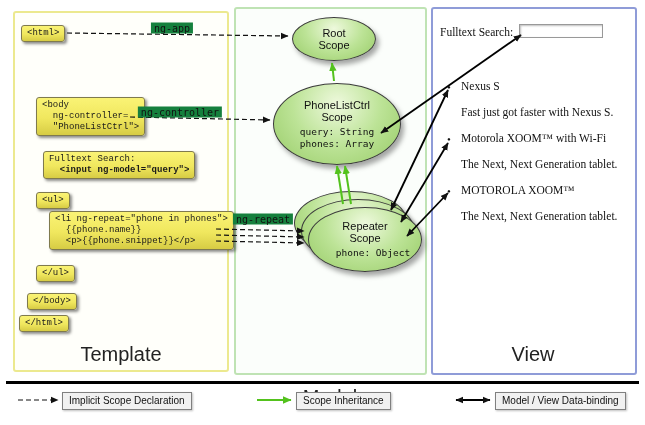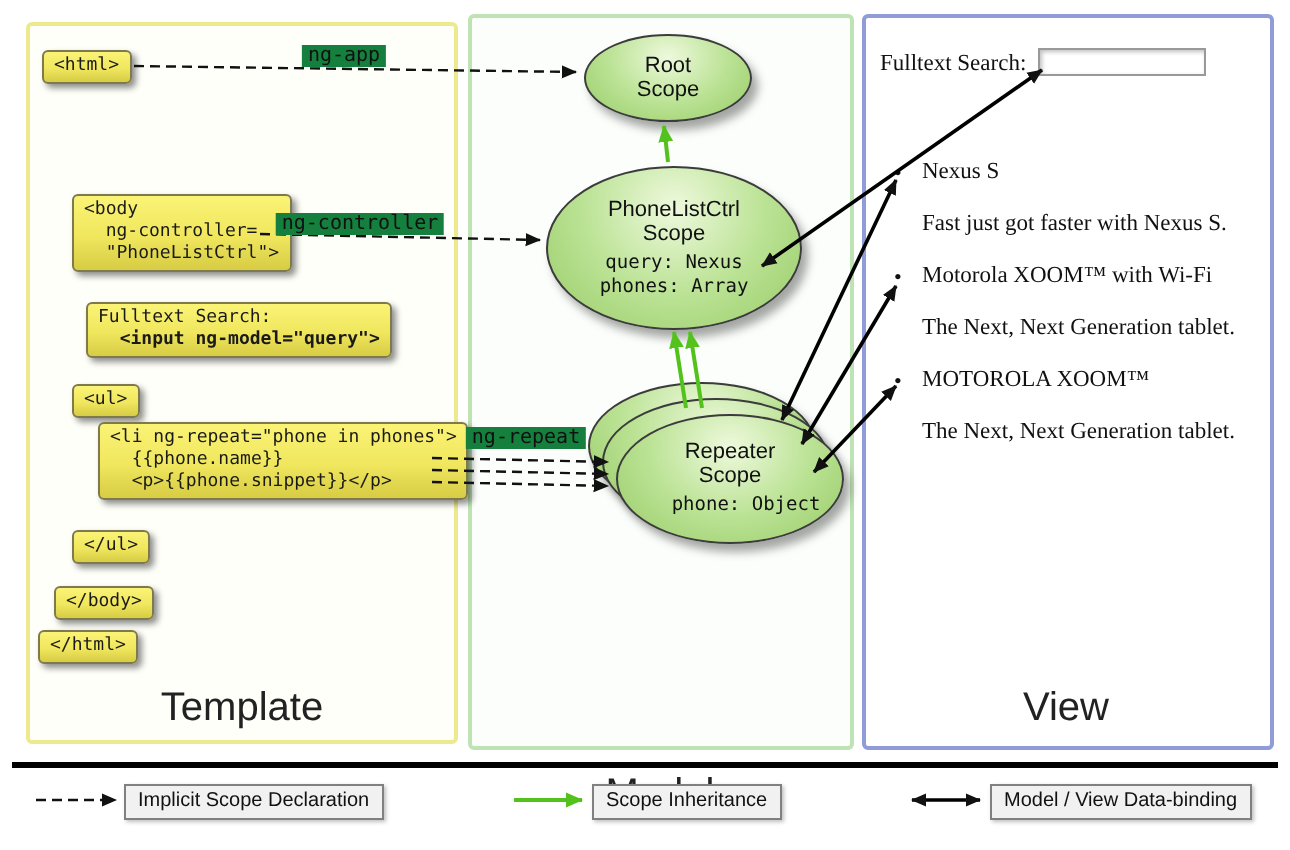--- a/index.html
+++ b/index.html
@@ -7,21 +7,21 @@
          font-family:"Liberation Sans",sans-serif;}
   .col{position:absolute;border-radius:3px;z-index:1;}
   #col-template{left:13px;top:11px;width:212px;height:357px;border:2px solid #ece98f;background:#fffffa;}
   #col-model{left:234px;top:7px;width:189px;height:364px;border:2px solid #bfe3b4;background:#fbfefb;}
   #col-view{left:431px;top:7px;width:202px;height:364px;border:2px solid #8f9cd8;background:#fff;}
   .col-title{position:absolute;font-size:20px;color:#222;z-index:2;transform:translateX(-50%);}
   .code-box{position:absolute;background:linear-gradient(180deg,#faf375 0%,#f0e75e 55%,#d7cc44 100%);
             border:1px solid #7f7a4e;border-radius:3px;padding:2px 5px;
             font:9px/11px "DejaVu Sans Mono",monospace;color:#1a1a1a;
             box-shadow:2px 2px 3px rgba(0,0,0,.45);z-index:3;}
-  .code-line{white-space:pre;}
+  .code-line{white-space:pre;font-family:Liberation Mono, monospace;}
   .b{font-weight:bold;}
   .ellipse{position:absolute;border:1px solid #3c3c3c;border-radius:50%;
            background:radial-gradient(ellipse at 50% 25%,#eef9dd 0%,#bce396 50%,#97cb66 100%);
            box-shadow:3px 4px 5px rgba(0,0,0,.35);display:flex;flex-direction:column;
            align-items:center;justify-content:center;text-align:center;z-index:2;}
   .ellipse.blank{z-index:1;}
   .nm{font-size:11px;line-height:12px;color:#111;}
   .prop{font:9.5px/12px "DejaVu Sans Mono",monospace;color:#111;}
   #arrows{position:absolute;left:0;top:0;z-index:20;pointer-events:none;}
   .dash{stroke:#111;stroke-width:1.2;stroke-dasharray:5 3;fill:none;}
@@ -93,21 +93,21 @@
   </div>
 
   <div class="ellipse" style="left:292px;top:17px;width:82px;height:42px;">
     <div class="nm">Root</div>
     <div class="nm">Scope</div>
   </div>
 
   <div class="ellipse" style="left:273px;top:83px;width:126px;height:80px;">
     <div class="nm">PhoneListCtrl</div>
     <div class="nm">Scope</div>
-    <div class="prop b" style="margin-top:3px;">query: Nexus</div>
+    <div class="prop b" style="margin-top:3px;">query: String</div>
     <div class="prop">phones: Array</div>
   </div>
 
   <div class="ellipse blank" style="left:294px;top:191px;width:112px;height:62px;"></div>
   <div class="ellipse blank" style="left:301px;top:199px;width:112px;height:62px;"></div>
   <div class="ellipse" style="left:308px;top:207px;width:112px;height:63px;">
     <div class="nm">Repeater</div>
     <div class="nm">Scope</div>
     <div class="prop" style="margin-top:3px;padding-left:16px;">phone: Object</div>
   </div>

